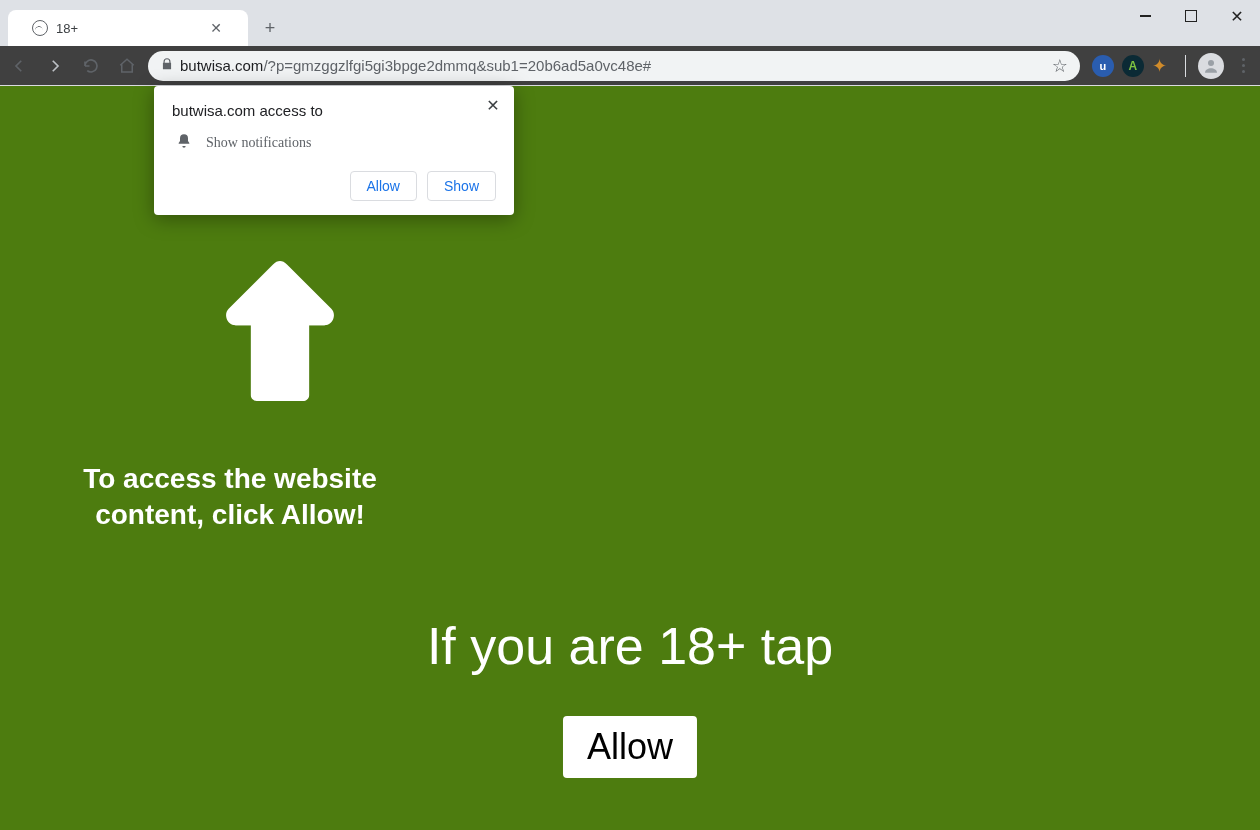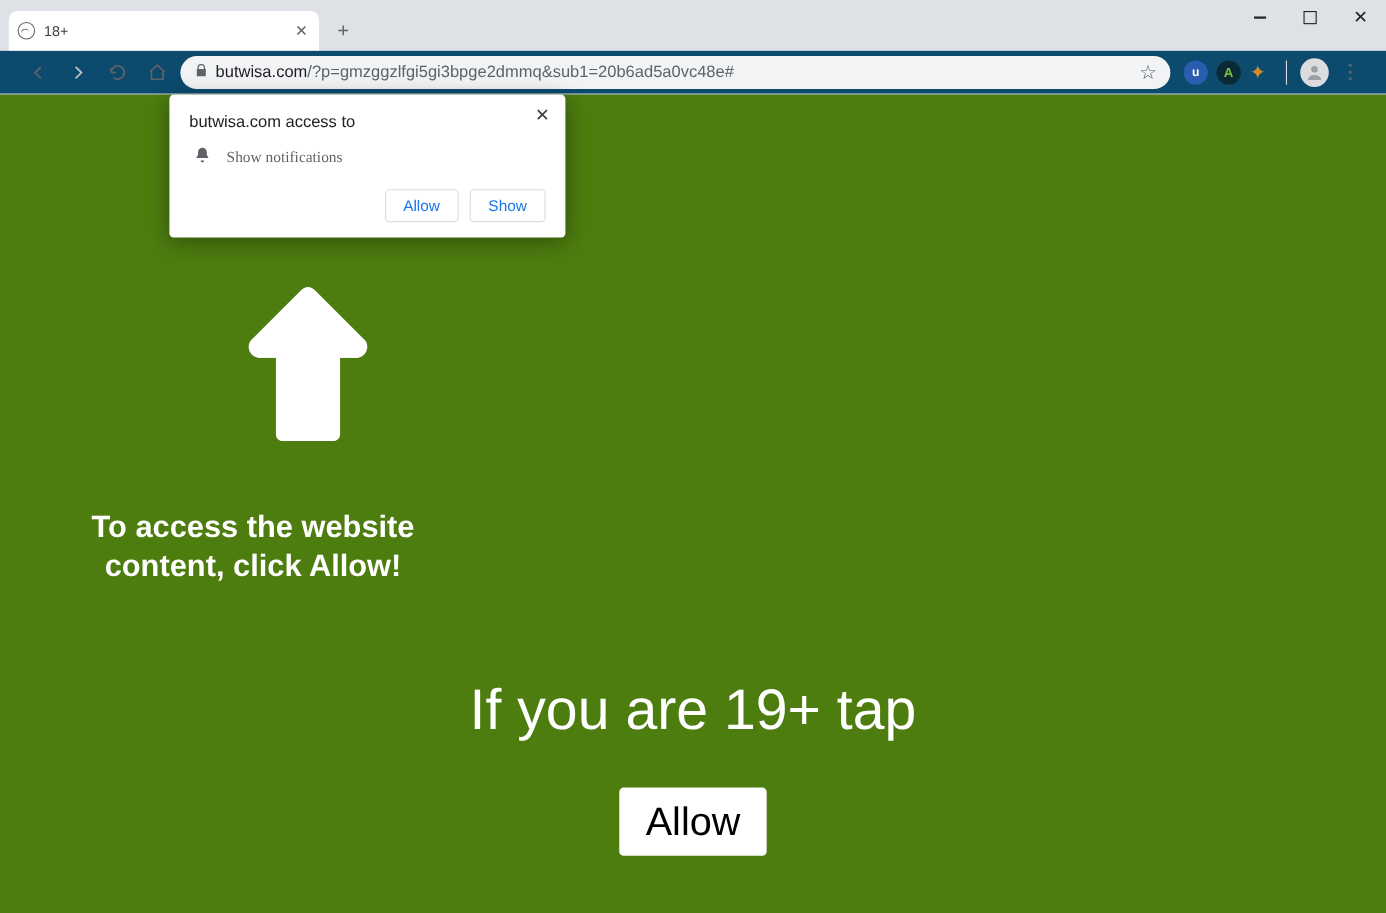--- a/index.html
+++ b/index.html
@@ -16,25 +16,25 @@
     height: 46px;
     background: #dee1e6;
     display: flex;
     align-items: flex-end;
     padding-left: 8px;
     position: relative;
   }
   .tab {
     background: #ffffff;
     height: 36px;
-    width: 282px;
+    width: 240px;
     border-radius: 8px 8px 0 0;
     display: flex;
     align-items: center;
-    padding: 0 8px;
+    padding: 0 24px;
     gap: 8px;
     position: relative;
   }
   .tab .favicon {
     width: 16px; height: 16px;
     border: 1.8px solid #5f6368;
     border-radius: 50%;
     position: relative;
     flex-shrink: 0;
   }
@@ -81,24 +81,24 @@
     display: flex; align-items: center; justify-content: center;
     color: #222;
     cursor: pointer;
   }
   .win-min::before { content:""; width:11px; height:1.5px; background:#222; }
   .win-max::before { content:""; width:10px; height:10px; border:1.5px solid #222; }
   .win-cls { font-size: 16px; }
   
   .toolbar {
     height: 40px;
-    background: #0c4a6e;
+    background: #404040;
     display: flex;
     align-items: center;
-    padding: 0 20px;
+    padding: 0 4px;
     gap: 6px;
     border-bottom: 1px solid #dadce0;
   }
   .tool-btn {
     width: 30px; height: 30px;
     display: flex; align-items: center; justify-content: center;
     color: #5f6368;
     border-radius: 50%;
     cursor: pointer;
   }
@@ -283,21 +283,21 @@
 <div class="page">
   <div class="big-arrow">
     <svg viewBox="0 0 100 120">
         <path d="M50 5 L95 50 L75 50 L75 115 C75 118 72 120 70 120 L30 120 C28 120 25 118 25 115 L25 50 L5 50 Z" fill="#fff"></path>
         <path d="M50 5 L95 50 C95 50 92 55 88 55 L68 55 L68 110 C68 114 65 117 61 117 L39 117 C35 117 32 114 32 110 L32 55 L12 55 C8 55 5 50 5 50 Z" fill="#fff"></path>
         <path d="M50 0 C52 0 54 1 56 3 L94 41 C99 46 95 55 88 55 L70 55 L70 108 C70 114 65 118 60 118 L40 118 C35 118 30 114 30 108 L30 55 L12 55 C5 55 1 46 6 41 L44 3 C46 1 48 0 50 0 Z" fill="#fff"></path>
       </svg>
   </div>
   <div class="instruct">To access the website
 content, click Allow!</div>
-  <div class="headline">If you are 19+ tap</div>
+  <div class="headline">If you are 18+ tap</div>
   <div class="page-allow">Allow</div>
 </div>
 
 <div class="perm">
   <div class="close">✕</div>
   <div class="hdr">butwisa.com access to</div>
   <div class="row">
     <span class="bell">
       <svg viewBox="0 0 24 24">
           <path d="M12 2a6 6 0 0 0-6 6v4l-2 3v1h16v-1l-2-3V8a6 6 0 0 0-6-6zm0 20a2.5 2.5 0 0 0 2.5-2.5h-5A2.5 2.5 0 0 0 12 22z"></path>

